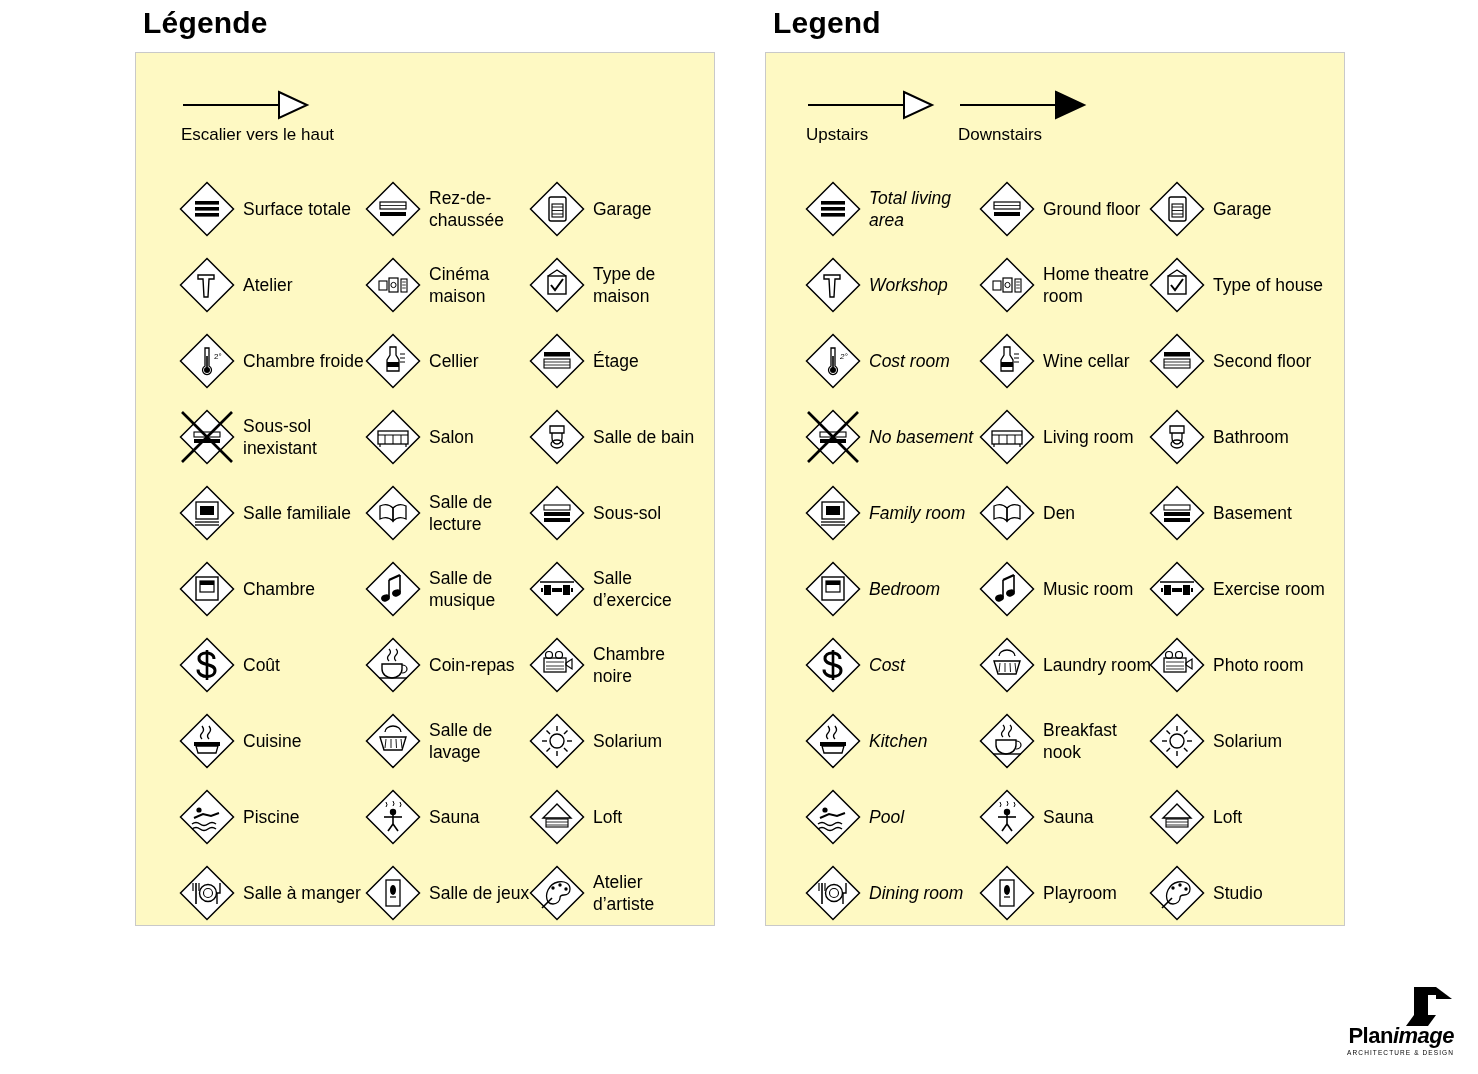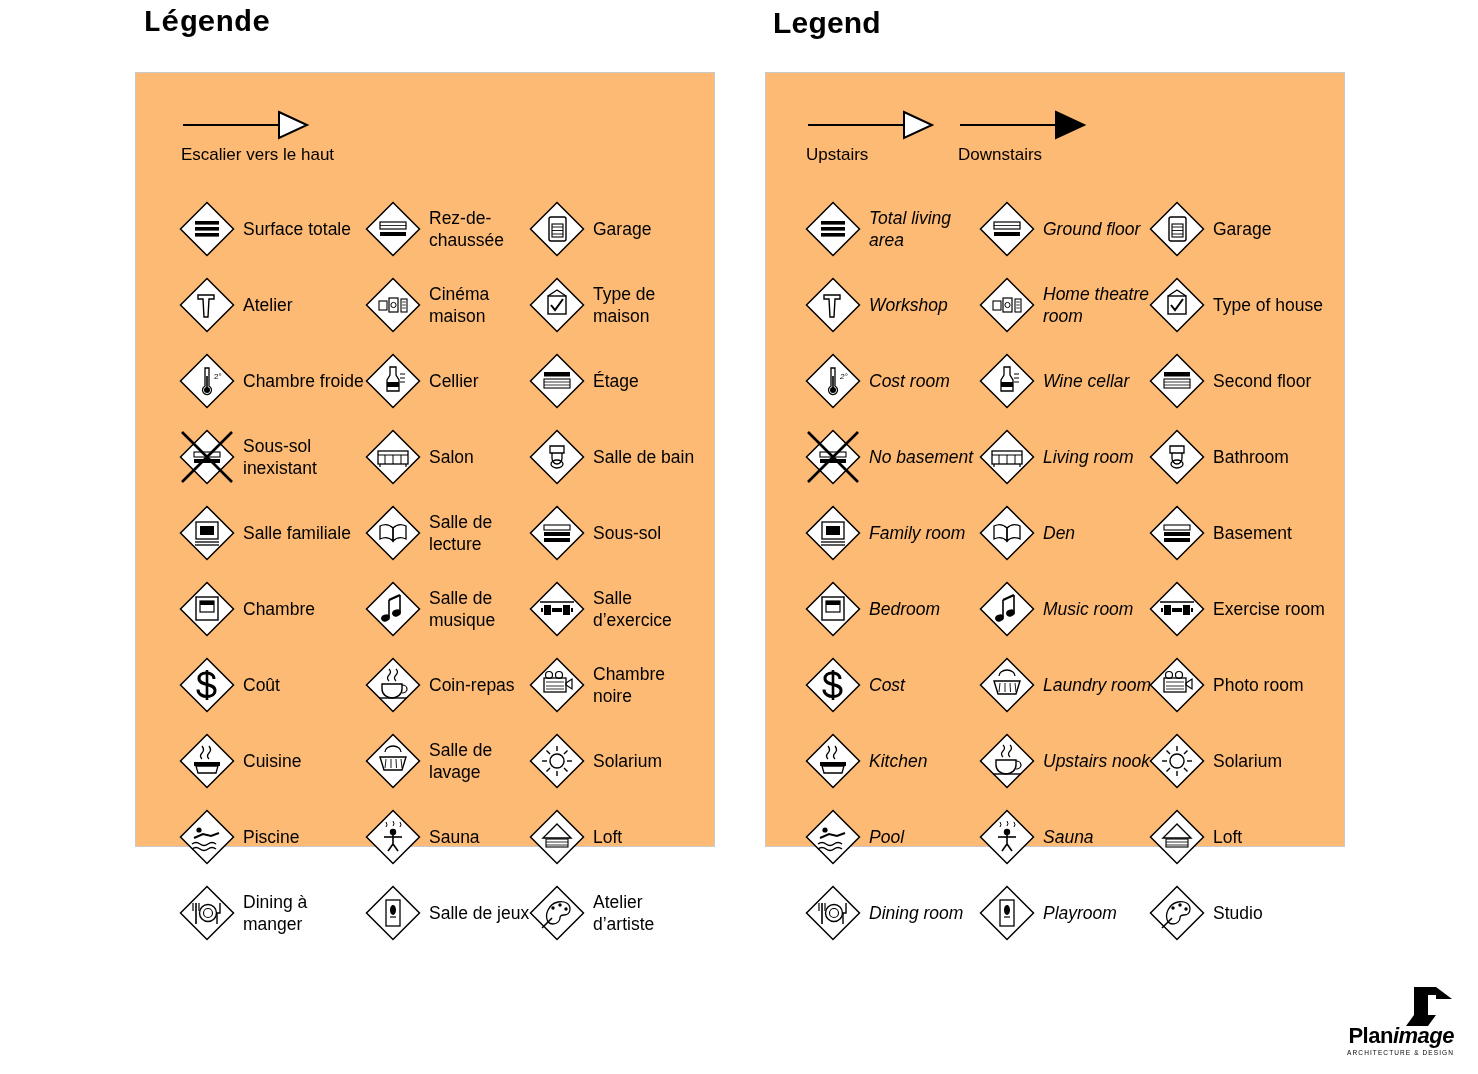--- a/index.html
+++ b/index.html
@@ -15,38 +15,38 @@
     position: relative;
     overflow: hidden;
   }
   .page {
     position: relative;
     width: 1478px;
     height: 1074px;
   }
   .panel {
     position: absolute;
-    top: 72px;
+    top: 52px;
     width: 580px;
-    height: 775px;
+    height: 874px;
     border: 1px solid #c9c9c9;
     box-sizing: border-box;
-    background: #fdba74;
+    background: #fef9c3;
   }
   #panel-fr { left: 135px; }
   #panel-en { left: 765px; }
 
   .panel-title {
     position: absolute;
     top: 6px;
     font-size: 30px;
     font-weight: bold;
     letter-spacing: 0.2px;
   }
-  #title-fr { left: 143px; font-family: Liberation Mono, monospace; }
+  #title-fr { left: 143px; }
   #title-en { left: 773px; text-align: center; }
 
   
   .stairs-row {
     position: absolute;
     top: 34px;
     left: 0;
     width: 100%;
     height: 90px;
   }
@@ -90,21 +90,21 @@
     margin-left: 7px;
     max-width: 160px;
   }
 
   
   .fr-c0 { left: 42px; width: 190px; }
   .fr-c1 { left: 228px; width: 172px; }
   .fr-c2 { left: 392px; width: 180px; }
   
   .en-c0 { left: 38px; width: 185px; font-style: italic; }
-  .en-c1 { left: 212px; width: 180px; font-style: italic; }
+  .en-c1 { left: 212px; width: 180px; }
   .en-c2 { left: 382px; width: 190px; }
 
   
   .logo {
     position: absolute;
     right: 24px;
     bottom: 18px;
     text-align: right;
   }
   .logo-mark { position: relative; height: 40px; }
@@ -249,21 +249,21 @@
               <svg width="58" height="58" viewBox="0 0 58 58">
                 <polygon points="29,2.5 55.5,29 29,55.5 2.5,29" fill="#fff" stroke="#000" stroke-width="1.5"></polygon>
                 <circle cx="30" cy="29" r="8.5" fill="none" stroke="#000" stroke-width="1.4"></circle>
                 <circle cx="30" cy="29" r="4.5" fill="none" stroke="#000" stroke-width="1.1"></circle>
                 <line x1="18" y1="19" x2="18" y2="40" stroke="#000" stroke-width="1.6"></line>
                 <line x1="15" y1="19" x2="15" y2="27" stroke="#000" stroke-width="1.2"></line>
                 <line x1="21" y1="19" x2="21" y2="27" stroke="#000" stroke-width="1.2"></line>
                 <path d="M42 19 v10 h-3 v11" fill="none" stroke="#000" stroke-width="1.4"></path>
               </svg>
             </div>
-            <div class="lbl">Dining à manger</div>
+            <div class="lbl">Salle à manger</div>
           </div>
         </div>
       <div class="col fr-c1" id="fr-col-1">
           <div class="entry">
             <div class="sym">
               <svg width="58" height="58" viewBox="0 0 58 58">
                 <polygon points="29,2.5 55.5,29 29,55.5 2.5,29" fill="#fff" stroke="#000" stroke-width="1.5"></polygon>
                 <rect x="16" y="22" width="26" height="7" fill="none" stroke="#000" stroke-width="1.2"></rect>
                 <line x1="16" y1="25.5" x2="42" y2="25.5" stroke="#000" stroke-width="0.8"></line>
                 <rect x="16" y="32" width="26" height="4" fill="#000"></rect>
@@ -763,21 +763,21 @@
             <div class="sym">
               <svg width="58" height="58" viewBox="0 0 58 58">
                 <polygon points="29,2.5 55.5,29 29,55.5 2.5,29" fill="#fff" stroke="#000" stroke-width="1.5"></polygon>
                 <path d="M25 13 q3 3 0 6 q-3 3 0 6" fill="none" stroke="#000" stroke-width="1.2"></path>
                 <path d="M32 13 q3 3 0 6 q-3 3 0 6" fill="none" stroke="#000" stroke-width="1.2"></path>
                 <path d="M18 28 h20 v5 a10 9 0 0 1 -20 0 z" fill="none" stroke="#000" stroke-width="1.4"></path>
                 <path d="M38 29 a5 4 0 0 1 0 8" fill="none" stroke="#000" stroke-width="1.2"></path>
                 <line x1="15" y1="42" x2="43" y2="42" stroke="#000" stroke-width="1.4"></line>
               </svg>
             </div>
-            <div class="lbl">Upstairs nook</div>
+            <div class="lbl">Breakfast nook</div>
           </div>
           <div class="entry">
             <div class="sym">
               <svg width="58" height="58" viewBox="0 0 58 58">
                 <polygon points="29,2.5 55.5,29 29,55.5 2.5,29" fill="#fff" stroke="#000" stroke-width="1.5"></polygon>
                 <path d="M22 14 q2 3 0 5" fill="none" stroke="#000" stroke-width="1"></path>
                 <path d="M29 13 q2 3 0 5" fill="none" stroke="#000" stroke-width="1"></path>
                 <path d="M36 14 q2 3 0 5" fill="none" stroke="#000" stroke-width="1"></path>
                 <circle cx="29" cy="24" r="3.2" fill="#000"></circle>
                 <path d="M20 29 h18" stroke="#000" stroke-width="1.6"></path>

